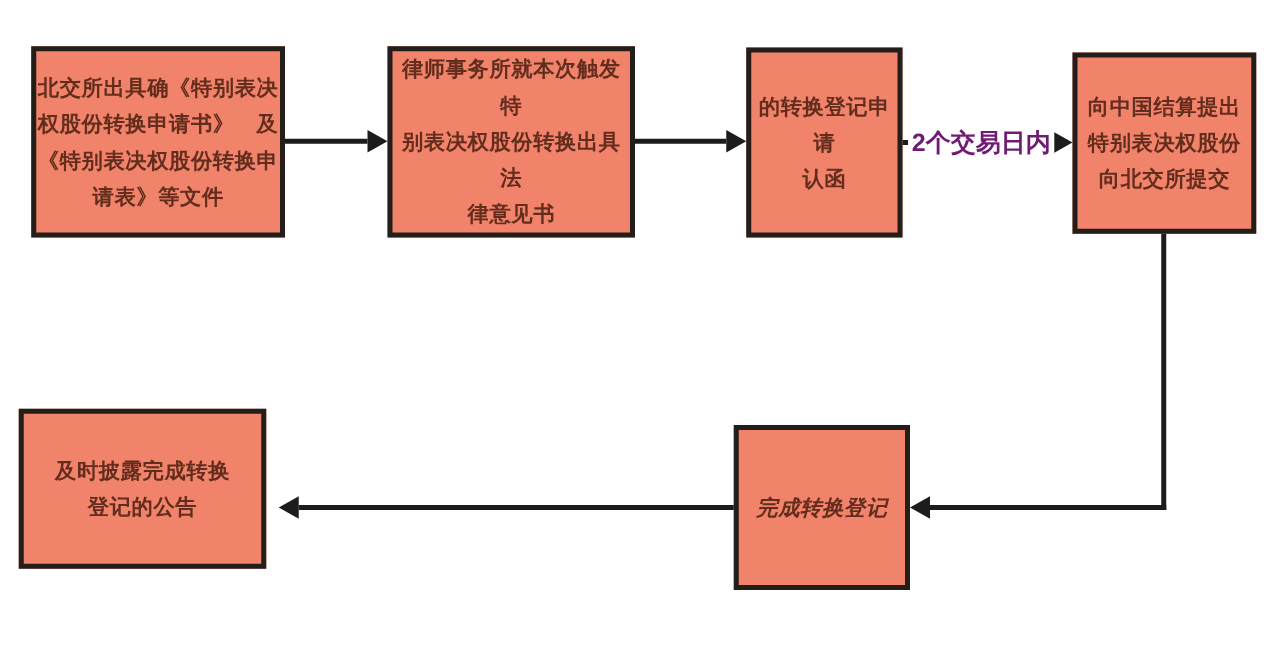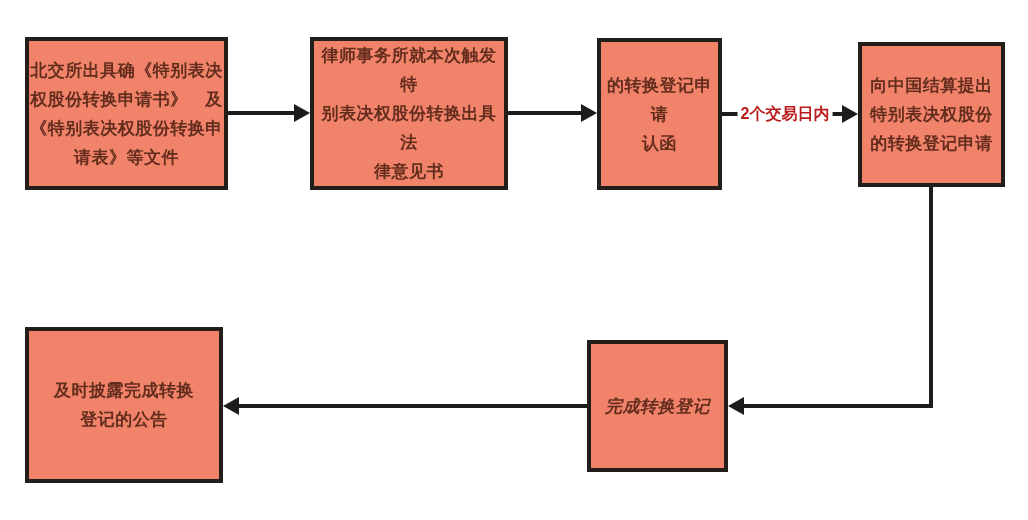--- a/index.html
+++ b/index.html
@@ -31,21 +31,21 @@
     font-size: 17px;
     line-height: 29px;
     font-weight: bold;
     letter-spacing: 0.5px;
   }
   #n1 { left: 25px;  top: 37px;  width: 203px; height: 153px; }
   #n2 { left: 310px; top: 37px;  width: 198px; height: 153px; }
   #n3 { left: 597px; top: 38px;  width: 125px; height: 152px; }
   #n4 { left: 858px; top: 42px;  width: 147px; height: 145px; }
   #n5 { left: 587px; top: 340px; width: 141px; height: 132px; font-style: italic; }
-  #n6 { left: 25px;  top: 327px; width: 198px; height: 156px; }
+  #n6 { left: 15px;  top: 327px; width: 198px; height: 128px; }
 
   .hline, .vline {
     position: absolute;
     background: #1c1c1c;
   }
   .hline { height: 4px; }
   .vline { width: 4px; }
 
   .arrowhead {
     position: absolute;
@@ -70,22 +70,22 @@
   #c5  { left: 239px; top: 404px; width: 348px; }
   #ah5 { left: 223px; top: 397px; }
 
   .edge-label {
     position: absolute;
     left: 785px;
     top: 114px;
     transform: translate(-50%, -50%);
     background: #ffffff;
     padding: 0 3px;
-    color: #b91c1c;
-    font-size: 16px;
+    color: #701a75;
+    font-size: 20px;
     font-weight: 600;
     white-space: nowrap;
   }
 </style>
 </head>
 <body>
 
 <div class="canvas">
 
   <div class="node" id="n1">
@@ -99,21 +99,21 @@
 别表决权股份转换出具法
 律意见书</span>
   </div>
   <div class="node" id="n3">
     <span class="node-text">的转换登记申请
 认函</span>
   </div>
   <div class="node" id="n4">
     <span class="node-text">向中国结算提出
 特别表决权股份
-的转换登记申请</span>
+向北交所提交</span>
   </div>
   <div class="node" id="n5">
     <span class="node-text">完成转换登记</span>
   </div>
   <div class="node" id="n6">
     <span class="node-text">及时披露完成转换
 登记的公告</span>
   </div>
 
   <div class="hline" id="c1"></div>

